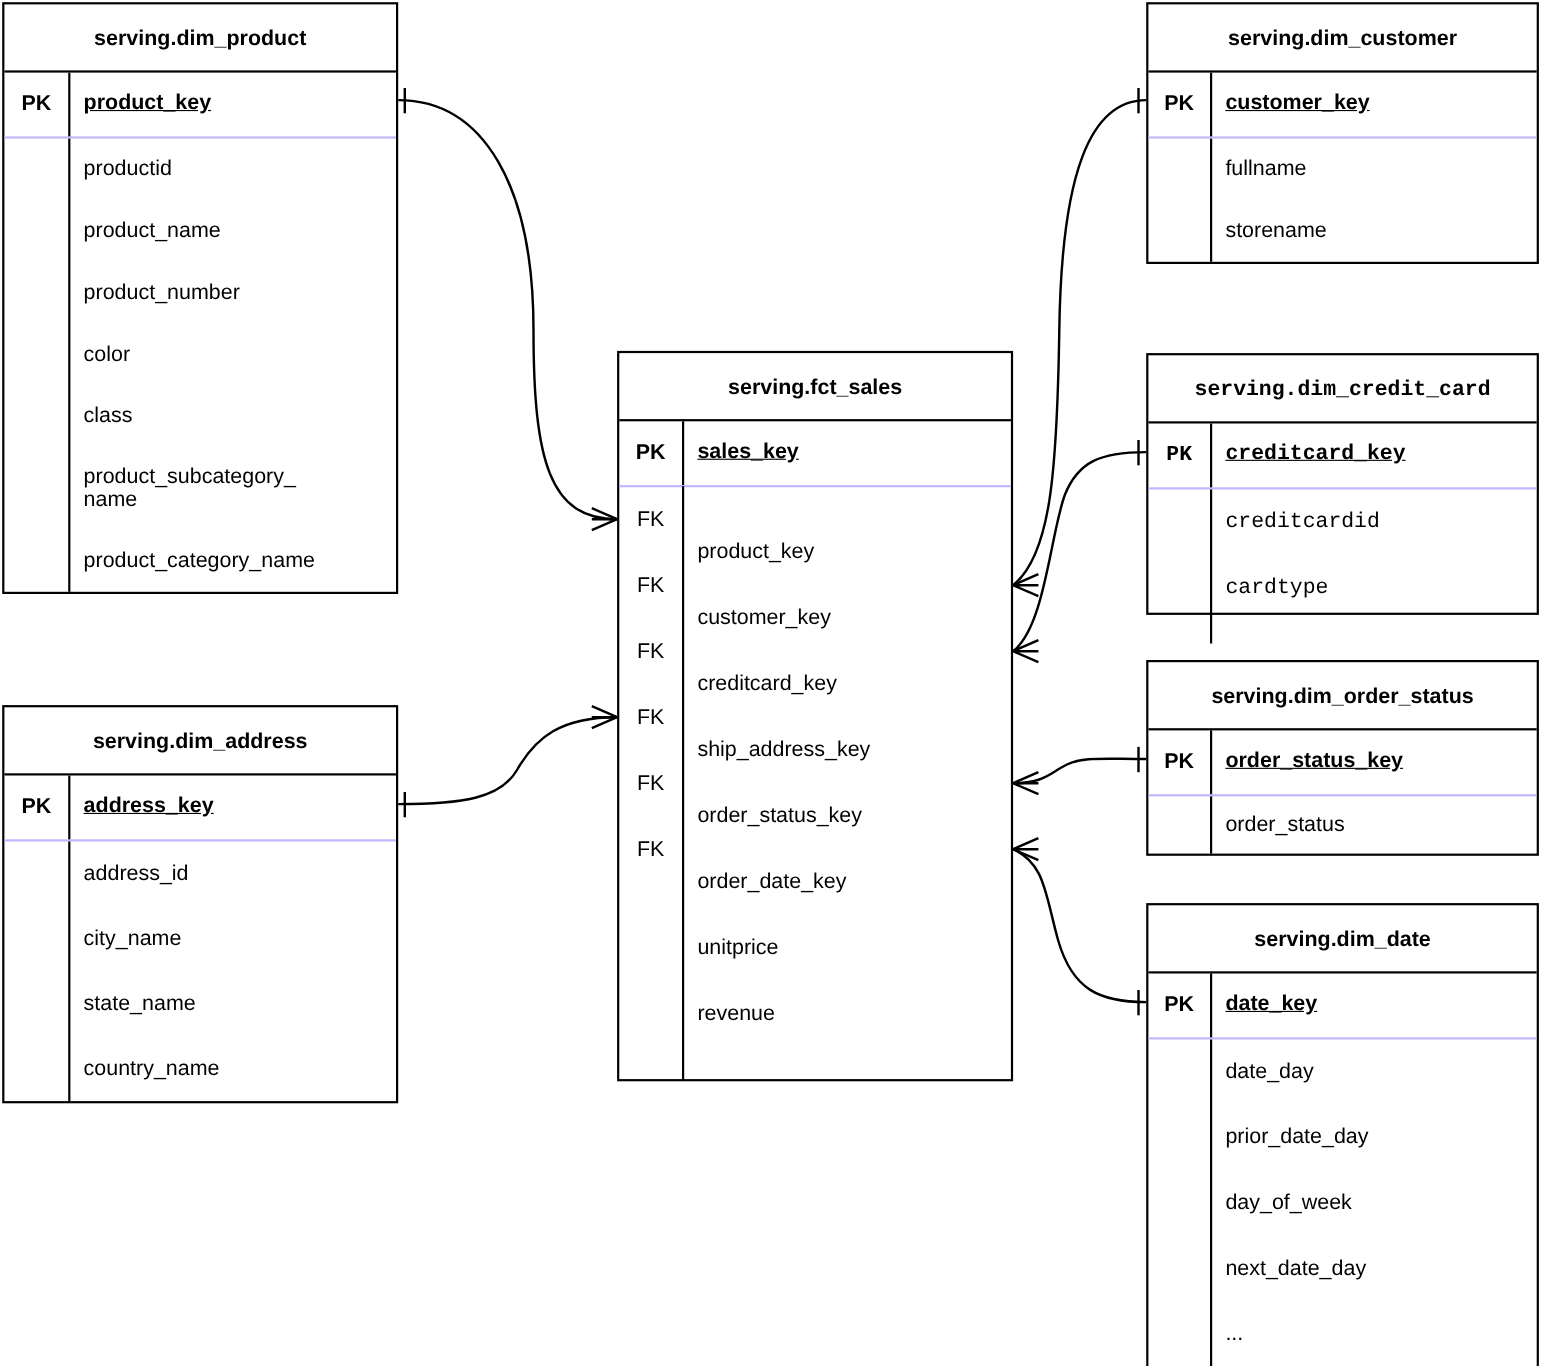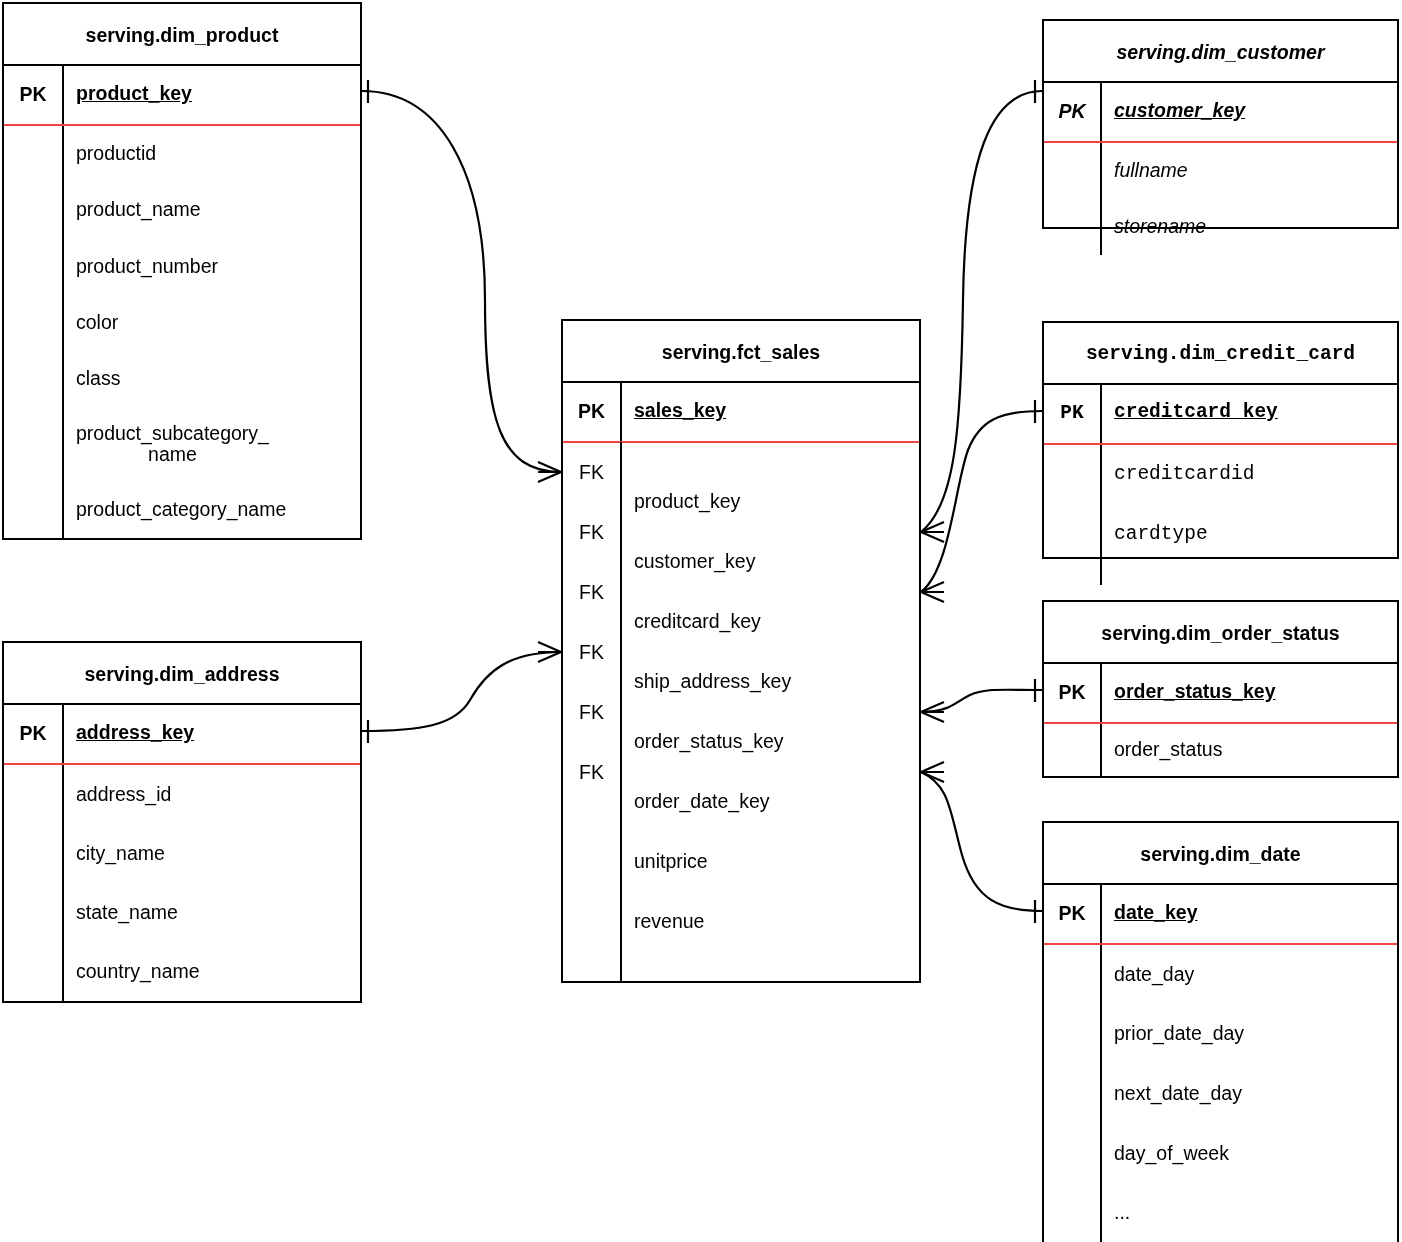--- a/index.html
+++ b/index.html
@@ -32,21 +32,21 @@
     line-height: 62px;
     text-align: center;
     font-weight: bold;
     font-size: 19.5px;
     border-bottom: 2px solid #000;
     white-space: nowrap;
   }
   .pk-row {
     display: flex;
     box-sizing: border-box;
-    border-bottom: 2px solid #ef4444;
+    border-bottom: 2px solid #c4b5fd;
     height: 60px;
   }
   .rowsec {
     display: flex;
     box-sizing: border-box;
   }
   .keycol {
     box-sizing: border-box;
     flex: 0 0 auto;
     border-right: 2px solid #000;
@@ -75,21 +75,21 @@
     box-sizing: border-box;
     white-space: pre-line;
     line-height: 1.12;
   }
   .ncell.bold {
     font-weight: bold;
     text-decoration: underline;
   }
   .pk-row .kcell, .pk-row .ncell { height: 56px; }
   .attr-cell { height: 60px; }
-  .attr-cell.tall { height: 80px; text-align: center; }
+  .attr-cell.tall { height: 80px; }
 
   svg.links {
     position: absolute;
     left: 0;
     top: 0;
     width: 1402px;
     height: 1242px;
     pointer-events: none;
   }
   svg.links path, svg.links line {
@@ -177,21 +177,21 @@
         <div class="ncell attr-cell">creditcard_key</div>
         <div class="ncell attr-cell">ship_address_key</div>
         <div class="ncell attr-cell">order_status_key</div>
         <div class="ncell attr-cell">order_date_key</div>
         <div class="ncell attr-cell">unitprice</div>
         <div class="ncell attr-cell">revenue</div>
       </div>
     </div>
   </div>
 
-  <div class="entity" style="left:1042px; top:19px; width:357px; height:210px;font-style:italic;">
+  <div class="entity" style="left:1042px; top:2px; width:357px; height:238px;">
     <div class="entity-title">serving.dim_customer</div>
     <div class="pk-row">
       <div class="keycol" style="width:58px;">
         <div class="kcell bold" style="height:56px;">PK</div>
       </div>
       <div class="namecol">
         <div class="ncell bold">customer_key</div>
       </div>
     </div>
     <div class="rowsec" style="height:112px;">
@@ -248,22 +248,22 @@
       </div>
       <div class="namecol">
         <div class="ncell bold">date_key</div>
       </div>
     </div>
     <div class="rowsec" style="height:298px;">
       <div class="keycol" style="width:58px;"></div>
       <div class="namecol">
         <div class="ncell attr-cell">date_day</div>
         <div class="ncell attr-cell">prior_date_day</div>
+        <div class="ncell attr-cell">day_of_week</div>
         <div class="ncell attr-cell">next_date_day</div>
-        <div class="ncell attr-cell">day_of_week</div>
         <div class="ncell attr-cell">...</div>
       </div>
     </div>
   </div>
 
   <svg class="links" viewBox="0 0 1402 1242">
 
     <g>
       <path d="M 362,91 C 440,91 485,170 485,300 C 485,420 500,472 561,472"></path>
       <line x1="368" y1="80" x2="368" y2="103"></line>

